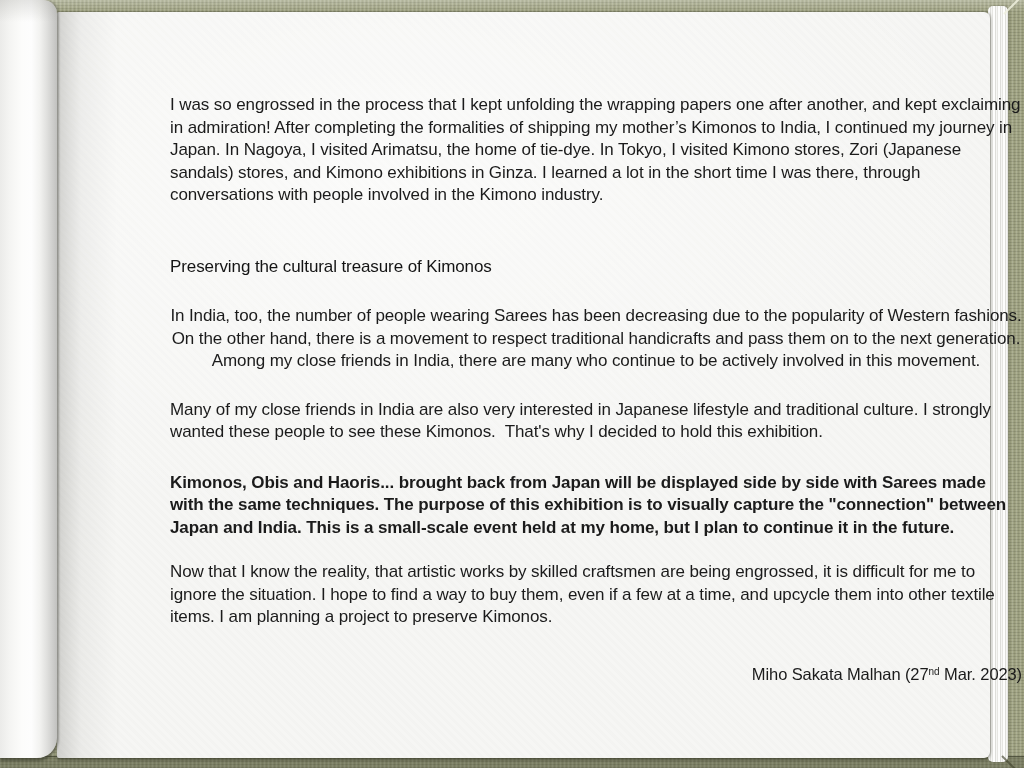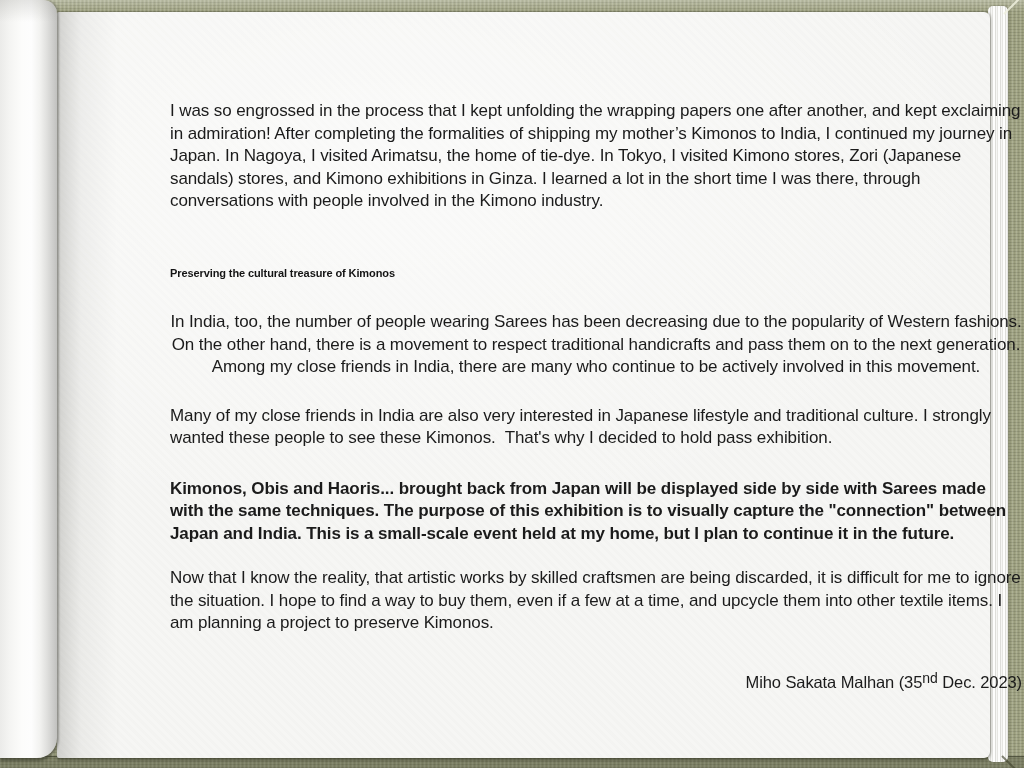--- a/index.html
+++ b/index.html
@@ -82,55 +82,55 @@
   }
   .page-curl::after {
     content: ""; position: absolute; left: 0; right: 0; top: 0; height: 22px;
     border-radius: 0 14px 0 0;
     background: linear-gradient(to bottom, rgba(140,140,134,0.22), rgba(140,140,134,0));
     pointer-events: none;
   }
 
   
   .page-content {
-    position: absolute; left: 113px; top: 88px; width: 852px;
+    position: absolute; left: 113px; top: 82px; width: 852px;
     font-size: 17px; line-height: 22.5px; color: #1b1b1b;
     letter-spacing: -0.1px;
   }
   .page-content p { margin: 0; white-space: pre-wrap; }
   .para-intro        { margin-bottom: 49px !important; }
-  .section-heading   { margin: 0 0 27px 0; font-size: 11px; line-height: 22.5px; font-weight: bold; color: #141414; }
+  .section-heading   { margin: 0 0 27px 0; font-size: 17px; line-height: 22.5px; font-weight: normal; color: #141414; }
   .para-india        { margin-bottom: 26px !important; text-align: center; }
   .para-friends      { margin-bottom: 28px !important; }
   .para-exhibition   { margin-bottom: 22px !important; font-weight: bold; }
   .para-preservation { margin-bottom: 32px !important; }
   .signature-line    { text-align: right; margin: 0; font-size: 16.5px; }
-  .signature-line sup { font-size: 14px; vertical-align: 5px; letter-spacing: 0; }
+  .signature-line sup { font-size: 10px; vertical-align: 5px; letter-spacing: 0; }
 </style>
 </head>
 <body>
 
 <div class="cover-top-highlight"></div>
 <div class="cover-bottom-shade"></div>
 
 <div class="page-stack"></div>
 <div class="miter-top-right"></div>
 <div class="miter-bottom-right"></div>
 
 <div class="book-page">
   <div class="page-content">
     <p class="para-intro">I was so engrossed in the process that I kept unfolding the wrapping papers one after another, and kept exclaiming in admiration! After completing the formalities of shipping my mother’s Kimonos to India, I continued my journey in Japan. In Nagoya, I visited Arimatsu, the home of tie-dye. In Tokyo, I visited Kimono stores, Zori (Japanese sandals) stores, and Kimono exhibitions in Ginza. I learned a lot in the short time I was there, through conversations with people involved in the Kimono industry.</p>
 
     <h3 class="section-heading">Preserving the cultural treasure of Kimonos</h3>
 
     <p class="para-india">In India, too, the number of people wearing Sarees has been decreasing due to the popularity of Western fashions. On the other hand, there is a movement to respect traditional handicrafts and pass them on to the next generation. Among my close friends in India, there are many who continue to be actively involved in this movement.</p>
 
-    <p class="para-friends">Many of my close friends in India are also very interested in Japanese lifestyle and traditional culture. I strongly wanted these people to see these Kimonos.  That's why I decided to hold pass exhibition.</p>
+    <p class="para-friends">Many of my close friends in India are also very interested in Japanese lifestyle and traditional culture. I strongly wanted these people to see these Kimonos.  That's why I decided to hold this exhibition.</p>
 
     <p class="para-exhibition">Kimonos, Obis and Haoris... brought back from Japan will be displayed side by side with Sarees made with the same techniques. The purpose of this exhibition is to visually capture the "connection" between Japan and India. This is a small-scale event held at my home, but I plan to continue it in the future.</p>
 
-    <p class="para-preservation">Now that I know the reality, that artistic works by skilled craftsmen are being discarded, it is difficult for me to ignore the situation. I hope to find a way to buy them, even if a few at a time, and upcycle them into other textile items. I am planning a project to preserve Kimonos.</p>
+    <p class="para-preservation">Now that I know the reality, that artistic works by skilled craftsmen are being engrossed, it is difficult for me to ignore the situation. I hope to find a way to buy them, even if a few at a time, and upcycle them into other textile items. I am planning a project to preserve Kimonos.</p>
 
-    <p class="signature-line"><span>Miho Sakata Malhan (35</span><sup>nd</sup><span> Dec. 2023)</span></p>
+    <p class="signature-line"><span>Miho Sakata Malhan (27</span><sup>nd</sup><span> Mar. 2023)</span></p>
   </div>
 </div>
 
 <div class="page-curl"></div>
 
 </body></html>

